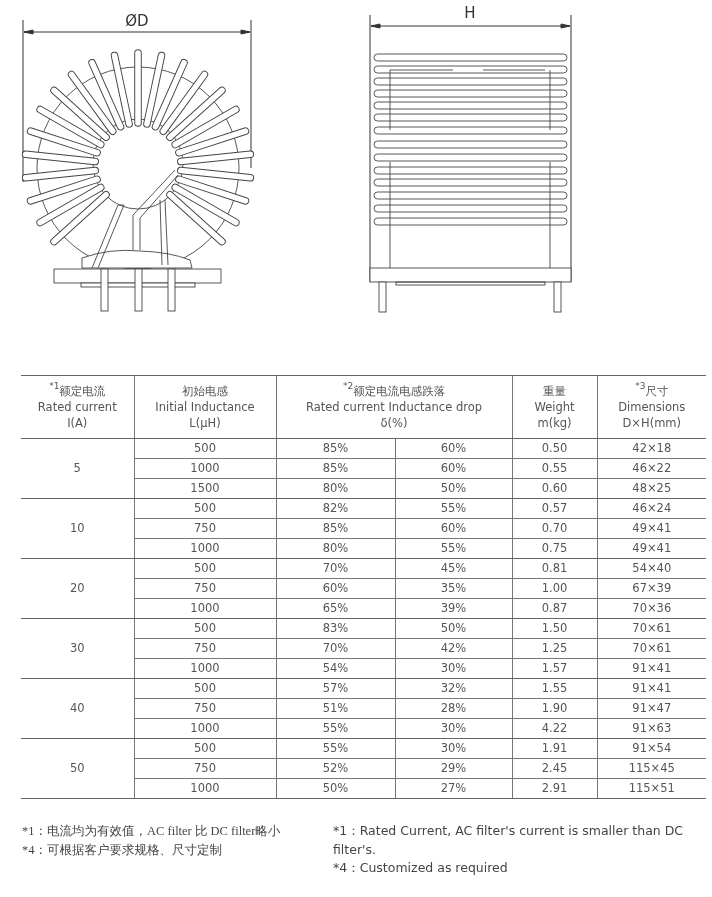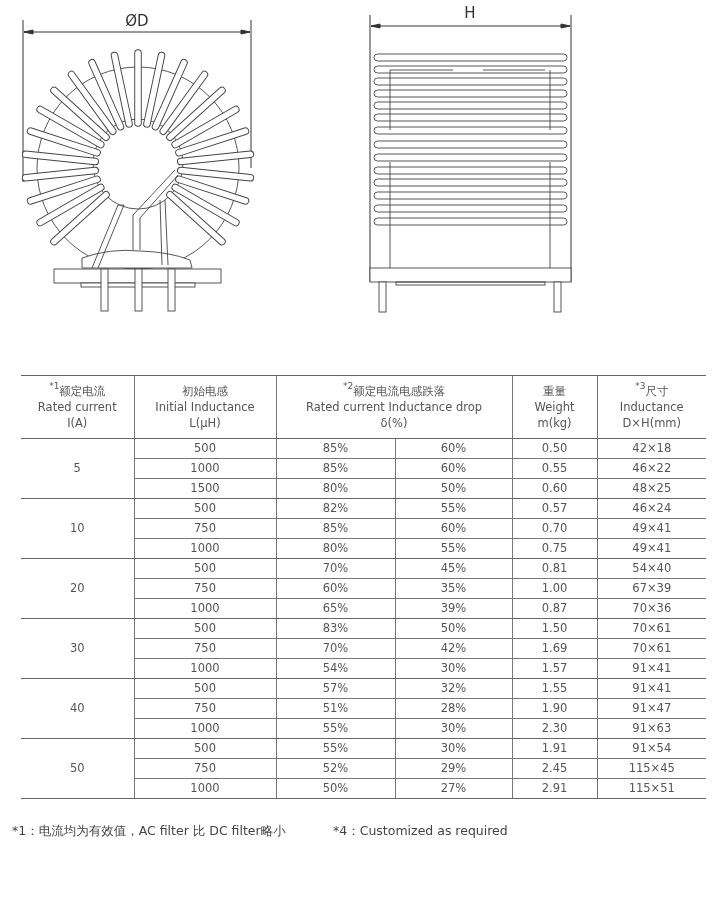--- a/index.html
+++ b/index.html
@@ -15,21 +15,21 @@
   table.spec td, table.spec th { text-align:center; padding:0; font-weight:normal; }
   table.spec thead tr { height:63px; }
   table.spec thead th { border-top:1.5px solid #666; border-bottom:1.5px solid #666; line-height:16px; vertical-align:middle; }
   table.spec tbody tr { height:20px; }
   table.spec tbody td { border-bottom:1px solid #777; line-height:19px; }
   table.spec tbody tr.grp-last td { border-bottom:1.5px solid #666; }
   .vl { border-left:1px solid #777; }
   sup { font-size:9px; vertical-align:6px; line-height:0; }
 
   .notes { position:absolute; top:822px; font-size:12.5px; color:#444; line-height:18.5px; }
-  #notes-cn { left:12px; }
+  #notes-cn { left:22px;font-family:Liberation Serif, serif; }
   #notes-en { left:333px; }
 </style>
 </head>
 <body>
 
 <svg id="toroid-top" class="drawing" viewBox="0 0 300 320">
   <g stroke="#333" fill="none" stroke-width="1">
     <line x1="23" y1="20" x2="23" y2="182"></line>
     <line x1="251" y1="20" x2="251" y2="168"></line>
     <line x1="24" y1="32" x2="250" y2="32"></line>
@@ -165,21 +165,21 @@
         <span>Rated current Inductance drop</span><br>
         <span>δ(%)</span>
       </th>
       <th class="vl">
         <span>重量</span><br>
         <span>Weight</span><br>
         <span>m(kg)</span>
       </th>
       <th class="vl">
         <sup>*3</sup><span>尺寸</span><br>
-        <span>Inductance</span><br>
+        <span>Dimensions</span><br>
         <span>D×H(mm)</span>
       </th>
     </tr>
   </thead>
   <tbody id="spec-body">
       <tr>
         <td rowspan="3" style="border-bottom: 1.5px solid rgb(102, 102, 102);">5</td>
         <td class="vl">500</td>
         <td class="vl">85%</td>
         <td class="vl">60%</td>
@@ -249,21 +249,21 @@
         <td class="vl">500</td>
         <td class="vl">83%</td>
         <td class="vl">50%</td>
         <td class="vl">1.50</td>
         <td class="vl">70×61</td>
       </tr>
       <tr>
         <td class="vl">750</td>
         <td class="vl">70%</td>
         <td class="vl">42%</td>
-        <td class="vl">1.69</td>
+        <td class="vl">1.25</td>
         <td class="vl">70×61</td>
       </tr>
       <tr class="grp-last">
         <td class="vl">1000</td>
         <td class="vl">54%</td>
         <td class="vl">30%</td>
         <td class="vl">1.57</td>
         <td class="vl">91×41</td>
       </tr>
       <tr>
@@ -278,21 +278,21 @@
         <td class="vl">750</td>
         <td class="vl">51%</td>
         <td class="vl">28%</td>
         <td class="vl">1.90</td>
         <td class="vl">91×47</td>
       </tr>
       <tr class="grp-last">
         <td class="vl">1000</td>
         <td class="vl">55%</td>
         <td class="vl">30%</td>
-        <td class="vl">2.30</td>
+        <td class="vl">4.22</td>
         <td class="vl">91×63</td>
       </tr>
       <tr>
         <td rowspan="3" style="border-bottom: 1.5px solid rgb(102, 102, 102);">50</td>
         <td class="vl">500</td>
         <td class="vl">55%</td>
         <td class="vl">30%</td>
         <td class="vl">1.91</td>
         <td class="vl">91×54</td>
       </tr>
@@ -308,16 +308,18 @@
         <td class="vl">50%</td>
         <td class="vl">27%</td>
         <td class="vl">2.91</td>
         <td class="vl">115×51</td>
       </tr>
     </tbody>
 </table>
 
 <div id="notes-cn" class="notes">
   <div>*1：电流均为有效值，AC filter 比 DC filter略小</div>
+  <div>*4：可根据客户要求规格、尺寸定制</div>
 </div>
 <div id="notes-en" class="notes">
+  <div>*1：Rated Current, AC filter's current is smaller than DC filter's.</div>
   <div>*4：Customized as required</div>
 </div>
 
 </body></html>

